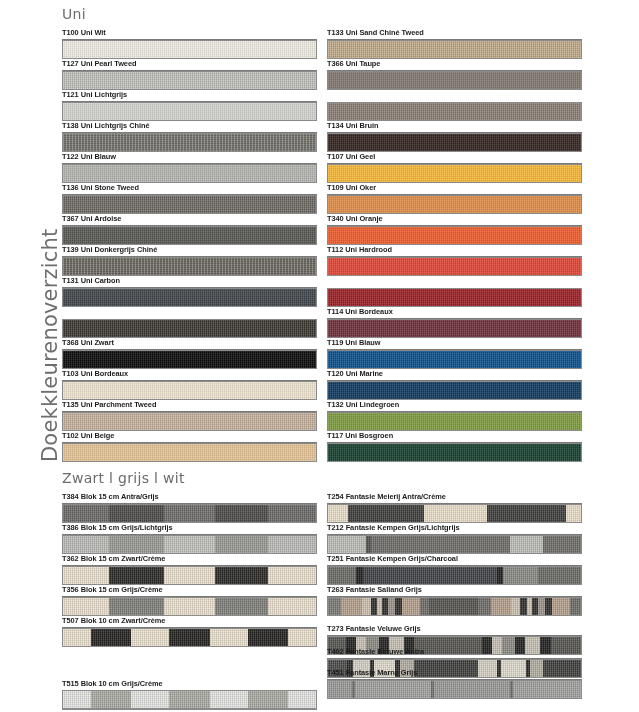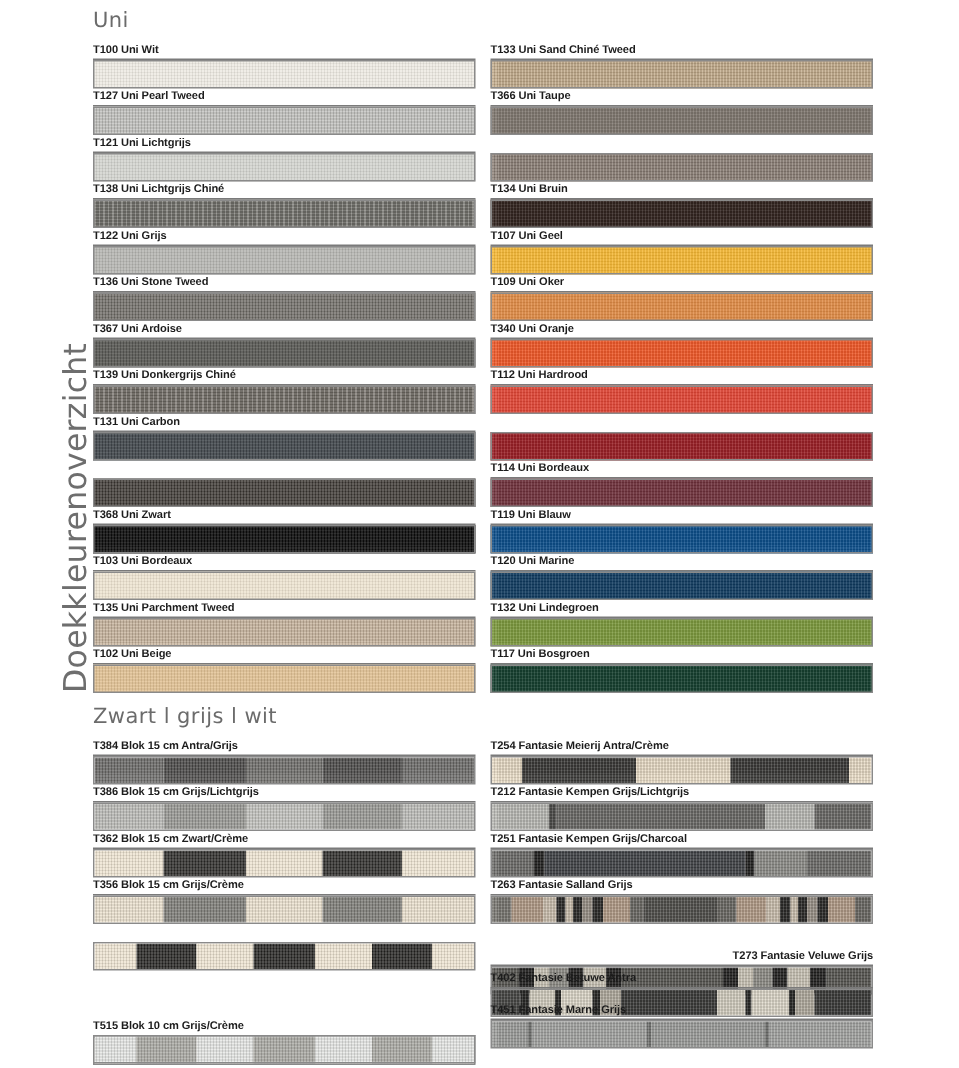--- a/index.html
+++ b/index.html
@@ -92,21 +92,21 @@
             <div class="weave"></div>
           </div>
         </div>
         <div class="row" style="top: 93px;">
           <div class="label">T138 Uni Lichtgrijs Chiné</div>
           <div class="swatch" style="background: rgb(126, 125, 119);">
             <div class="weave" style="background-image: repeating-linear-gradient(90deg, rgba(255, 255, 255, 0.16) 0px, rgba(255, 255, 255, 0.16) 1px, rgba(0, 0, 0, 0.12) 1px, rgba(0, 0, 0, 0.12) 3px), repeating-linear-gradient(0deg, rgba(255, 255, 255, 0.1) 0px, rgba(255, 255, 255, 0.1) 1px, rgba(0, 0, 0, 0.1) 1px, rgba(0, 0, 0, 0.1) 2px);"></div>
           </div>
         </div>
         <div class="row" style="top: 124px;">
-          <div class="label">T122 Uni Grijs</div>
+          <div class="label">T122 Uni Blauw</div>
           <div class="swatch" style="background: rgb(180, 180, 176);">
             <div class="weave"></div>
           </div>
         </div>
         <div class="row" style="top: 155px;">
           <div class="label">T136 Uni Stone Tweed</div>
           <div class="swatch" style="background: rgb(110, 107, 101);">
             <div class="weave" style="background-image: repeating-linear-gradient(90deg, rgba(255, 255, 255, 0.13) 0px, rgba(255, 255, 255, 0.13) 1px, rgba(0, 0, 0, 0.09) 1px, rgba(0, 0, 0, 0.09) 2px), repeating-linear-gradient(0deg, rgba(255, 255, 255, 0.09) 0px, rgba(255, 255, 255, 0.09) 1px, rgba(0, 0, 0, 0.08) 1px, rgba(0, 0, 0, 0.08) 2px);"></div>
           </div>
         </div>
@@ -292,20 +292,21 @@
               <i style="background: rgb(237, 227, 208); width: 18%;"></i>
               <i style="background: rgb(128, 127, 122); width: 22%;"></i>
               <i style="background: rgb(237, 227, 208); width: 20%;"></i>
               <i style="background: rgb(128, 127, 122); width: 21%;"></i>
               <i style="background: rgb(237, 227, 208); width: 19%;"></i>
             </div>
             <div class="weave" style="background-image: repeating-linear-gradient(90deg, rgba(255, 255, 255, 0.13) 0px, rgba(255, 255, 255, 0.13) 1px, rgba(0, 0, 0, 0.09) 1px, rgba(0, 0, 0, 0.09) 2px), repeating-linear-gradient(0deg, rgba(255, 255, 255, 0.09) 0px, rgba(255, 255, 255, 0.09) 1px, rgba(0, 0, 0, 0.08) 1px, rgba(0, 0, 0, 0.08) 2px);"></div>
           </div>
         </div>
         <div class="row" style="top: 124px;">
+          <div class="label">T507 Blok 10 cm Zwart/Crème</div>
           <div class="swatch">
             <div class="bands">
               <i style="background: rgb(237, 227, 208); width: 11%;"></i>
               <i style="background: rgb(35, 34, 32); width: 16%;"></i>
               <i style="background: rgb(237, 227, 208); width: 15%;"></i>
               <i style="background: rgb(35, 34, 32); width: 16%;"></i>
               <i style="background: rgb(237, 227, 208); width: 15%;"></i>
               <i style="background: rgb(35, 34, 32); width: 16%;"></i>
               <i style="background: rgb(237, 227, 208); width: 11%;"></i>
             </div>
@@ -405,21 +406,21 @@
               <i style="background: rgb(207, 195, 178); width: 1.76991%;"></i>
               <i style="background: rgb(46, 45, 43); width: 2.65487%;"></i>
               <i style="background: rgb(156, 148, 138); width: 2.65487%;"></i>
               <i style="background: rgb(46, 45, 43); width: 2.65487%;"></i>
               <i style="background: rgb(183, 160, 140); width: 7.07965%;"></i>
               <i style="background: rgb(110, 108, 103); width: 4.42478%;"></i>
             </div>
             <div class="weave" style="background-image: repeating-linear-gradient(90deg, rgba(255, 255, 255, 0.13) 0px, rgba(255, 255, 255, 0.13) 1px, rgba(0, 0, 0, 0.09) 1px, rgba(0, 0, 0, 0.09) 2px), repeating-linear-gradient(0deg, rgba(255, 255, 255, 0.09) 0px, rgba(255, 255, 255, 0.09) 1px, rgba(0, 0, 0, 0.08) 1px, rgba(0, 0, 0, 0.08) 2px);"></div>
           </div>
         </div>
-        <div class="row" style="top: 140px; text-align: right;">
+        <div class="row" style="top: 132px;">
           <div class="label">T273 Fantasie Veluwe Grijs</div>
           <div class="swatch">
             <div class="bands">
               <i style="background: rgb(85, 84, 79); width: 7%;"></i>
               <i style="background: rgb(32, 31, 30); width: 4%;"></i>
               <i style="background: rgb(200, 194, 180); width: 4%;"></i>
               <i style="background: rgb(140, 138, 132); width: 5%;"></i>
               <i style="background: rgb(32, 31, 30); width: 4%;"></i>
               <i style="background: rgb(200, 194, 180); width: 6%;"></i>
               <i style="background: rgb(32, 31, 30); width: 4%;"></i>

